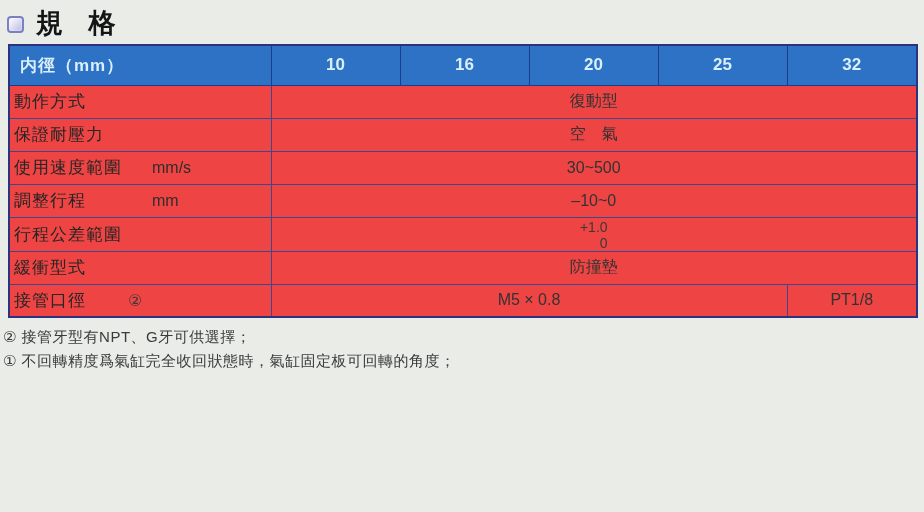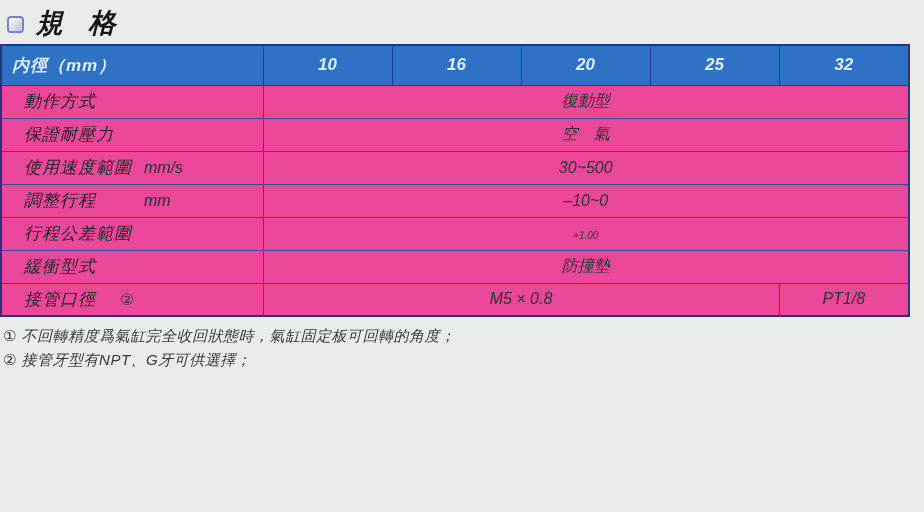--- a/index.html
+++ b/index.html
@@ -2,21 +2,21 @@
 <html><head>
 <meta charset="utf-8">
 <style>
   * { box-sizing: border-box; margin: 0; padding: 0; }
   html, body {
     width: 924px; height: 512px;
     background: #e9ece7;
     font-family: "Liberation Sans", "DejaVu Sans", sans-serif;
     overflow: hidden;
   }
-  .page { position: relative; width: 896px; height: 512px; font-style: italic; }
+  .page { position: relative; width: 896px; height: 512px; }
 
   
   .title-row {
     display: flex; align-items: center;
     padding: 9px 0 6px 7px; height: 44px;
   }
   .bullet-icon {
     width: 17px; height: 17px; margin-top: 2px;
     border: 2px solid #7b80c6; border-radius: 4px;
     background: linear-gradient(135deg, #f2f2fb 20%, #c3c5e8 85%);
@@ -25,64 +25,65 @@
   }
   .title {
     margin-left: 12px;
     font-size: 27px; font-weight: bold; color: #151515;
     letter-spacing: 9px; line-height: 1;
   }
 
   
   table.spec-table {
     border-collapse: collapse;
+    margin-left: 8px;
     width: 908px;
     table-layout: fixed;
-    background: #ec4899;
+    background: #ef4444;
     border: 2px solid #2d327e;
   }
   .spec-table th, .spec-table td {
     border: 1px solid #41468f;
     overflow: hidden; white-space: nowrap;
   }
   .spec-table thead tr { height: 40px; }
   .spec-table thead th {
     background: #2e72c6;
     color: #d9eff9;
     font-size: 17px; font-weight: bold;
     border-color: #1e3c8f;
     text-align: center;
   }
   .spec-table thead th.label-head {
     text-align: left; padding-left: 10px; letter-spacing: 1px;
   }
   .spec-table tbody tr { height: 33px; }
   .label-cell {
     position: relative;
-    text-align: left; padding-left: 22px;
+    text-align: left; padding-left: 4px;
     font-size: 17px; color: #262626; letter-spacing: 1px;
   }
   .label-cell .unit {
     position: absolute; left: 142px; top: 50%;
     transform: translateY(-50%);
     letter-spacing: 0; font-size: 16px; color: #2e2e2e;
   }
   .label-cell .mark {
     position: absolute; left: 118px; top: 50%;
     transform: translateY(-50%);
     letter-spacing: 0; font-size: 16px; color: #3a3a3a;
   }
   .value-cell {
     text-align: center;
     font-size: 16px; color: #333;
   }
   .tol-stack {
-    display: inline-flex; flex-direction: row;
+    display: inline-flex; flex-direction: column;
     align-items: flex-end; line-height: 1.15;
-    font-size: 10px; color: #3a3a3a;
+    font-size: 14px; color: #3a3a3a;
   }
 
   
   .footnotes { margin: 7px 0 0 3px; }
   .footnote {
     font-size: 15px; color: #3b3b3b;
     line-height: 1.62; letter-spacing: 0.5px;
   }
 </style>
 </head>
@@ -155,17 +156,17 @@
           <span>接管口徑</span>
           <span class="mark">②</span>
         </td>
         <td class="value-cell" colspan="4">M5 × 0.8</td>
         <td class="value-cell">PT1/8</td>
       </tr>
     </tbody>
   </table>
 
   <div class="footnotes">
+    <div class="footnote">② 接管牙型有NPT、G牙可供選擇；</div>
     <div class="footnote">① 不回轉精度爲氣缸完全收回狀態時，氣缸固定板可回轉的角度；</div>
-    <div class="footnote">② 接管牙型有NPT、G牙可供選擇；</div>
   </div>
 
 </div>
 
 </body></html>

